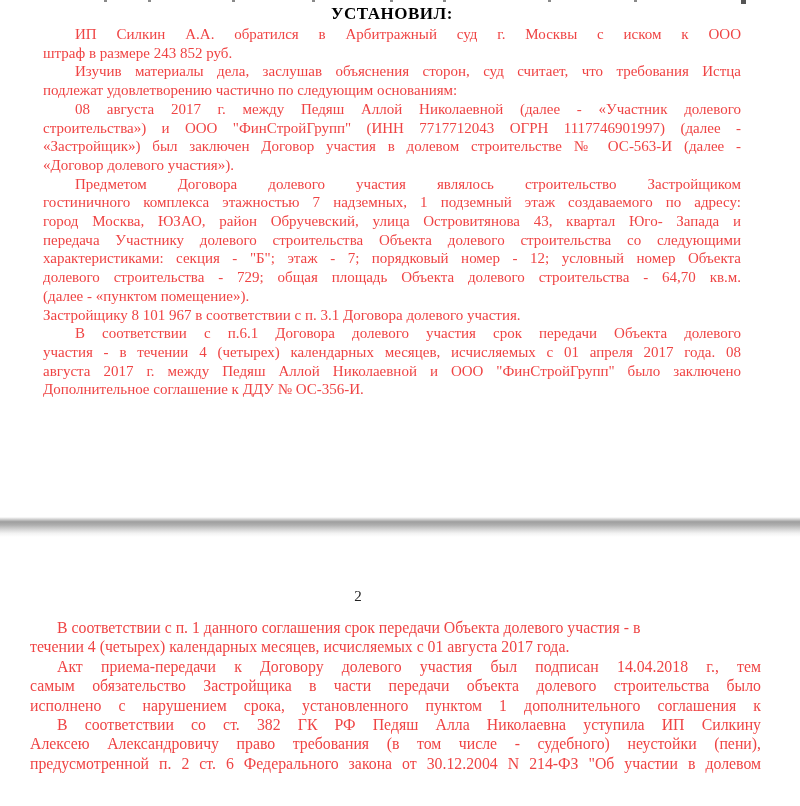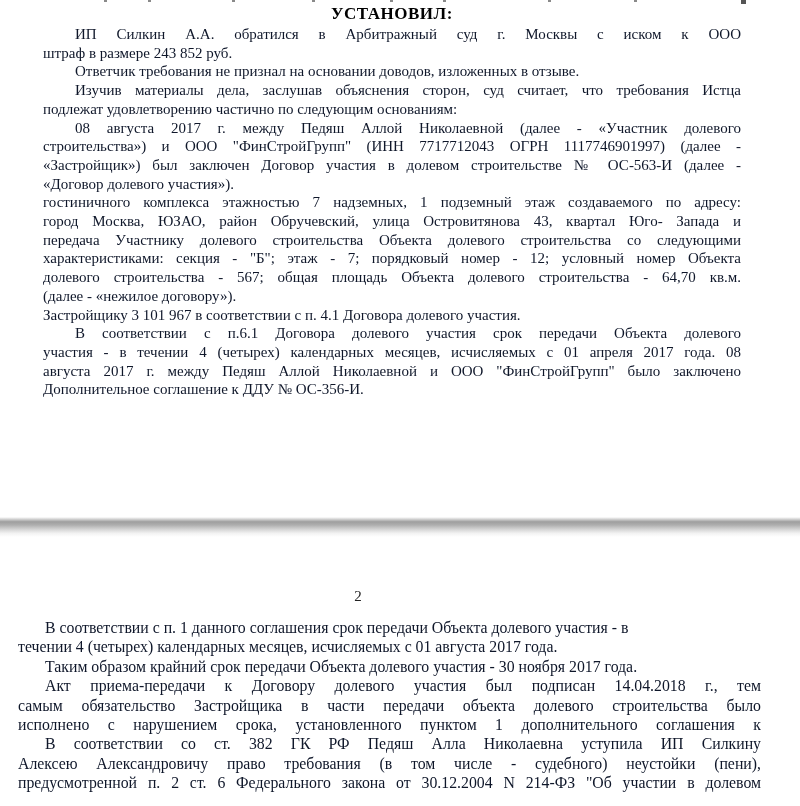--- a/index.html
+++ b/index.html
@@ -33,26 +33,26 @@
       #aeaeae 40%, #d8d8d8 64%, #f3f3f3 82%, #ffffff 100%);
   }
 
   
   .page2 { position: absolute; top: 537px; left: 0; width: 800px; height: 269px; }
   .page-number {
     position: absolute; top: 51px; left: 43px; width: 630px;
     text-align: center; font-size: 15px; color: #222;
   }
   #p2 { top: 81px; left: 18px; width: 743px; }
-  #p2 .line { font-size: 15.8px; line-height: 19.4px; }
+  #p2 .line { font-size: 15.8px; line-height: 19.4px; margin-left: 12px; }
   #p2 .indent { text-indent: 27px; }
 
   
   .line {
-    color: #0f172a;
+    color: #ef4444;
     text-align: left;
     white-space: normal;
     text-justify: inter-word;
   }
   .line.just { text-align: justify; text-align-last: justify; }
 </style>
 </head>
 <body>
 
 <div class="viewport">
@@ -66,49 +66,48 @@
         <i style="left: 390px;"></i>
         <i style="left: 443px;"></i>
         <i style="left: 548px;"></i>
         <i style="left: 634px;"></i>
         <i style="left: 741px; width: 5px; height: 4px; background: rgb(85, 85, 85);"></i>
       </div>
     <h1 class="heading">УСТАНОВИЛ:</h1>
     <div class="paras" id="p1">
         <div class="line indent just">ИП Силкин А.А. обратился в Арбитражный суд г. Москвы с иском к ООО</div>
         <div class="line">штраф в размере 243 852 руб.</div>
-        <div class="line indent">Ответчик требования не признал на основании доводов, изложенных в отзыве.</div>
         <div class="line indent just">Изучив материалы дела, заслушав объяснения сторон, суд считает, что требования Истца</div>
         <div class="line">подлежат удовлетворению частично по следующим основаниям:</div>
         <div class="line indent just">08 августа 2017 г. между Педяш Аллой Николаевной (далее - «Участник долевого</div>
         <div class="line just">строительства») и ООО "ФинСтройГрупп" (ИНН 7717712043 ОГРН 1117746901997) (далее -</div>
         <div class="line just">«Застройщик») был заключен Договор участия в долевом строительстве № ОС-563-И (далее -</div>
         <div class="line">«Договор долевого участия»).</div>
+        <div class="line indent just">Предметом Договора долевого участия являлось строительство Застройщиком</div>
         <div class="line just">гостиничного комплекса этажностью 7 надземных, 1 подземный этаж создаваемого по адресу:</div>
         <div class="line just">город Москва, ЮЗАО, район Обручевский, улица Островитянова 43, квартал Юго- Запада и</div>
         <div class="line just">передача Участнику долевого строительства Объекта долевого строительства со следующими</div>
         <div class="line just">характеристиками: секция - "Б"; этаж - 7; порядковый номер - 12; условный номер Объекта</div>
-        <div class="line just">долевого строительства - 567; общая площадь Объекта долевого строительства - 64,70 кв.м.</div>
-        <div class="line">(далее - «нежилое договору»).</div>
-        <div class="line">Застройщику 3 101 967 в соответствии с п. 4.1 Договора долевого участия.</div>
+        <div class="line just">долевого строительства - 729; общая площадь Объекта долевого строительства - 64,70 кв.м.</div>
+        <div class="line">(далее - «пунктом помещение»).</div>
+        <div class="line">Застройщику 8 101 967 в соответствии с п. 3.1 Договора долевого участия.</div>
         <div class="line indent just">В соответствии с п.6.1 Договора долевого участия срок передачи Объекта долевого</div>
         <div class="line just">участия - в течении 4 (четырех) календарных месяцев, исчисляемых с 01 апреля 2017 года. 08</div>
         <div class="line just">августа 2017 г. между Педяш Аллой Николаевной и ООО "ФинСтройГрупп" было заключено</div>
         <div class="line">Дополнительное соглашение к ДДУ № ОС-356-И.</div>
       </div>
   </div>
 
   <div class="page-divider"></div>
 
   <div class="page page2">
     <div class="page-number">2</div>
     <div class="paras" id="p2">
         <div class="line indent">В соответствии с п. 1 данного соглашения срок передачи Объекта долевого участия - в</div>
         <div class="line">течении 4 (четырех) календарных месяцев, исчисляемых с 01 августа 2017 года.</div>
-        <div class="line indent">Таким образом крайний срок передачи Объекта долевого участия - 30 ноября 2017 года.</div>
         <div class="line indent just">Акт приема-передачи к Договору долевого участия был подписан 14.04.2018 г., тем</div>
         <div class="line just">самым обязательство Застройщика в части передачи объекта долевого строительства было</div>
         <div class="line just">исполнено с нарушением срока, установленного пунктом 1 дополнительного соглашения к</div>
         <div class="line indent just">В соответствии со ст. 382 ГК РФ Педяш Алла Николаевна уступила ИП Силкину</div>
         <div class="line just">Алексею Александровичу право требования (в том числе - судебного) неустойки (пени),</div>
         <div class="line just">предусмотренной п. 2 ст. 6 Федерального закона от 30.12.2004 N 214-ФЗ "Об участии в долевом</div>
       </div>
   </div>
 
 </div>

